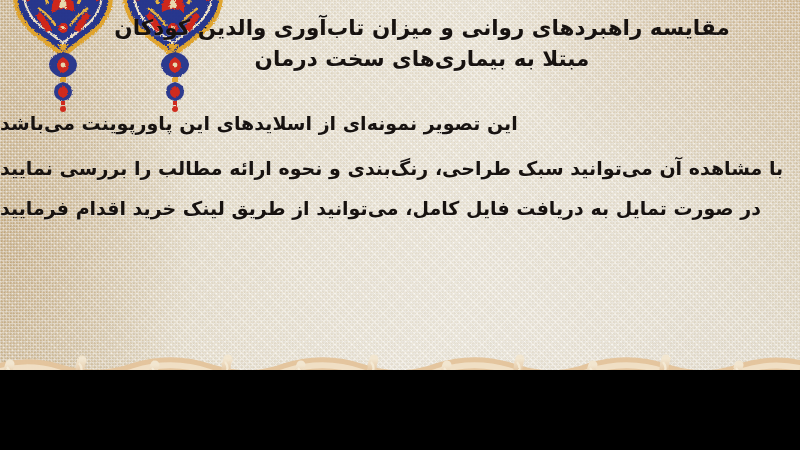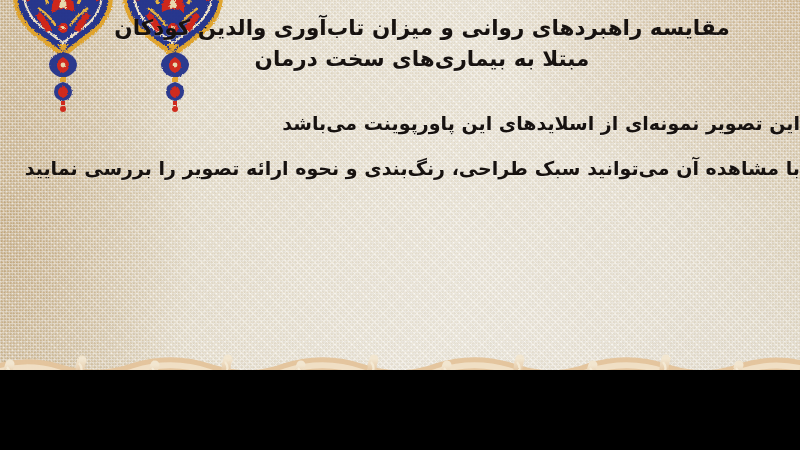--- a/index.html
+++ b/index.html
@@ -116,21 +116,21 @@
     letter-spacing: 0.1px;
     text-shadow: 0 1px 0 rgba(255,255,255,0.30);
     white-space: pre-line;
   }
 
   .body-block {
     position: absolute;
     top: 110px;
     right: 0;
     width: 800px;
-    text-align: right;
+    text-align: left;
     color: #171210;
   }
   .body-line {
     font-size: 19px;
     line-height: 1.42;
     font-weight: 700;
     margin: 0 0 13px 0;
     text-shadow: 0 1px 0 rgba(255,255,255,0.28);
   }
   .body-line.first { margin-bottom: 18px; }
@@ -293,18 +293,19 @@
     </svg>
   </div>
 
   <div class="text-layer">
 
     <div class="slide-title">مقایسه راهبردهای روانی و میزان تاب‌آوری والدین کودکان
 مبتلا به بیماری‌های سخت درمان</div>
 
     <div class="body-block">
       <p class="body-line first">این تصویر نمونه‌ای از اسلایدهای این پاورپوینت می‌باشد</p>
-      <p class="body-line">با مشاهده آن می‌توانید سبک طراحی، رنگ‌بندی و نحوه ارائه تصویر را بررسی نمایید</p>
+      <p class="body-line">با مشاهده آن می‌توانید سبک طراحی، رنگ‌بندی و نحوه ارائه مطالب را بررسی نمایید</p>
+      <p class="body-line">در صورت تمایل به دریافت فایل کامل، می‌توانید از طریق لینک خرید اقدام فرمایید</p>
     </div>
 
   </div>
 
 </div>
 
 </body></html>

